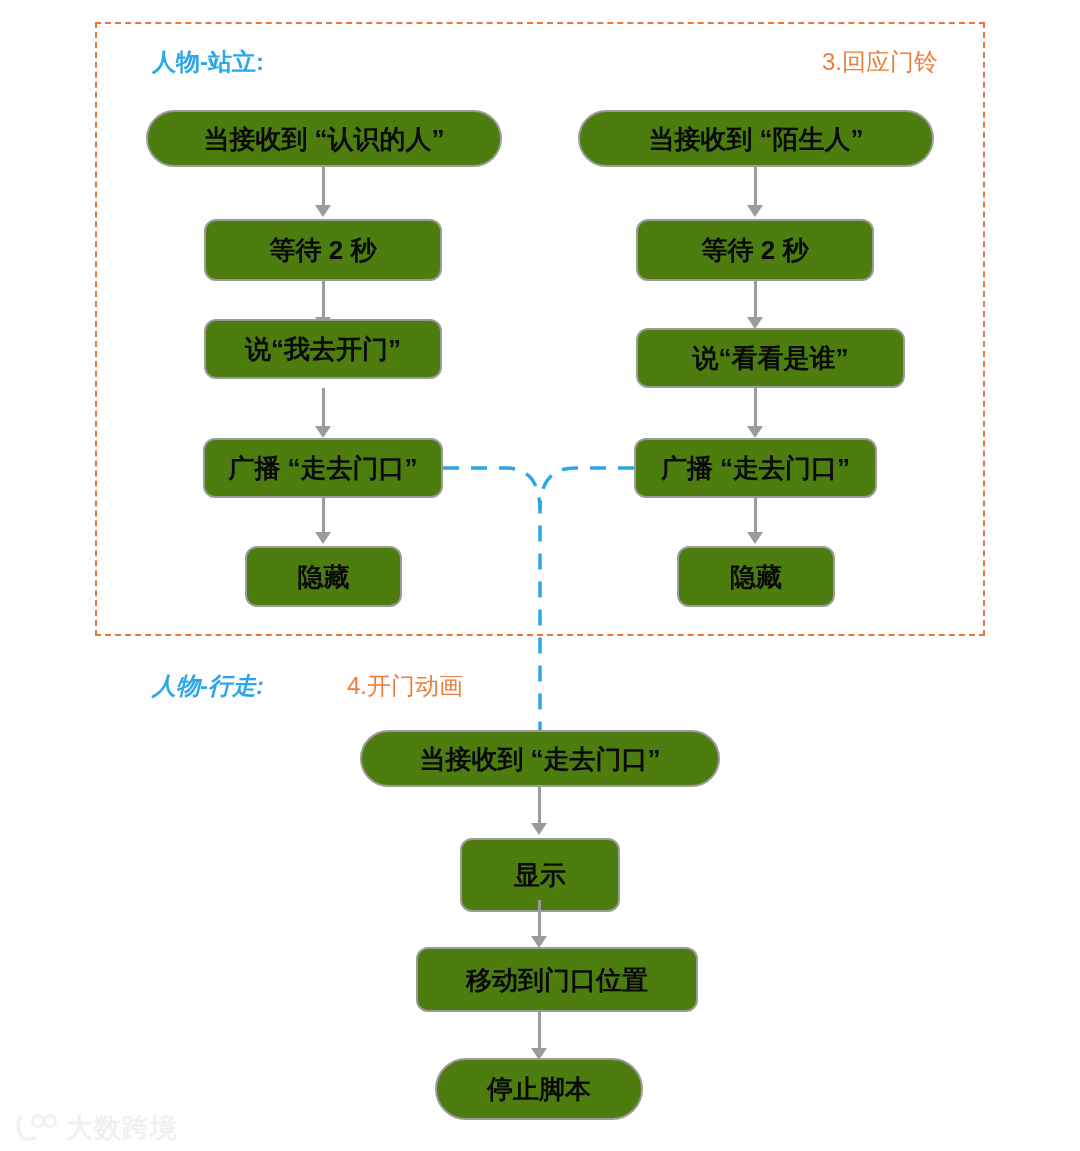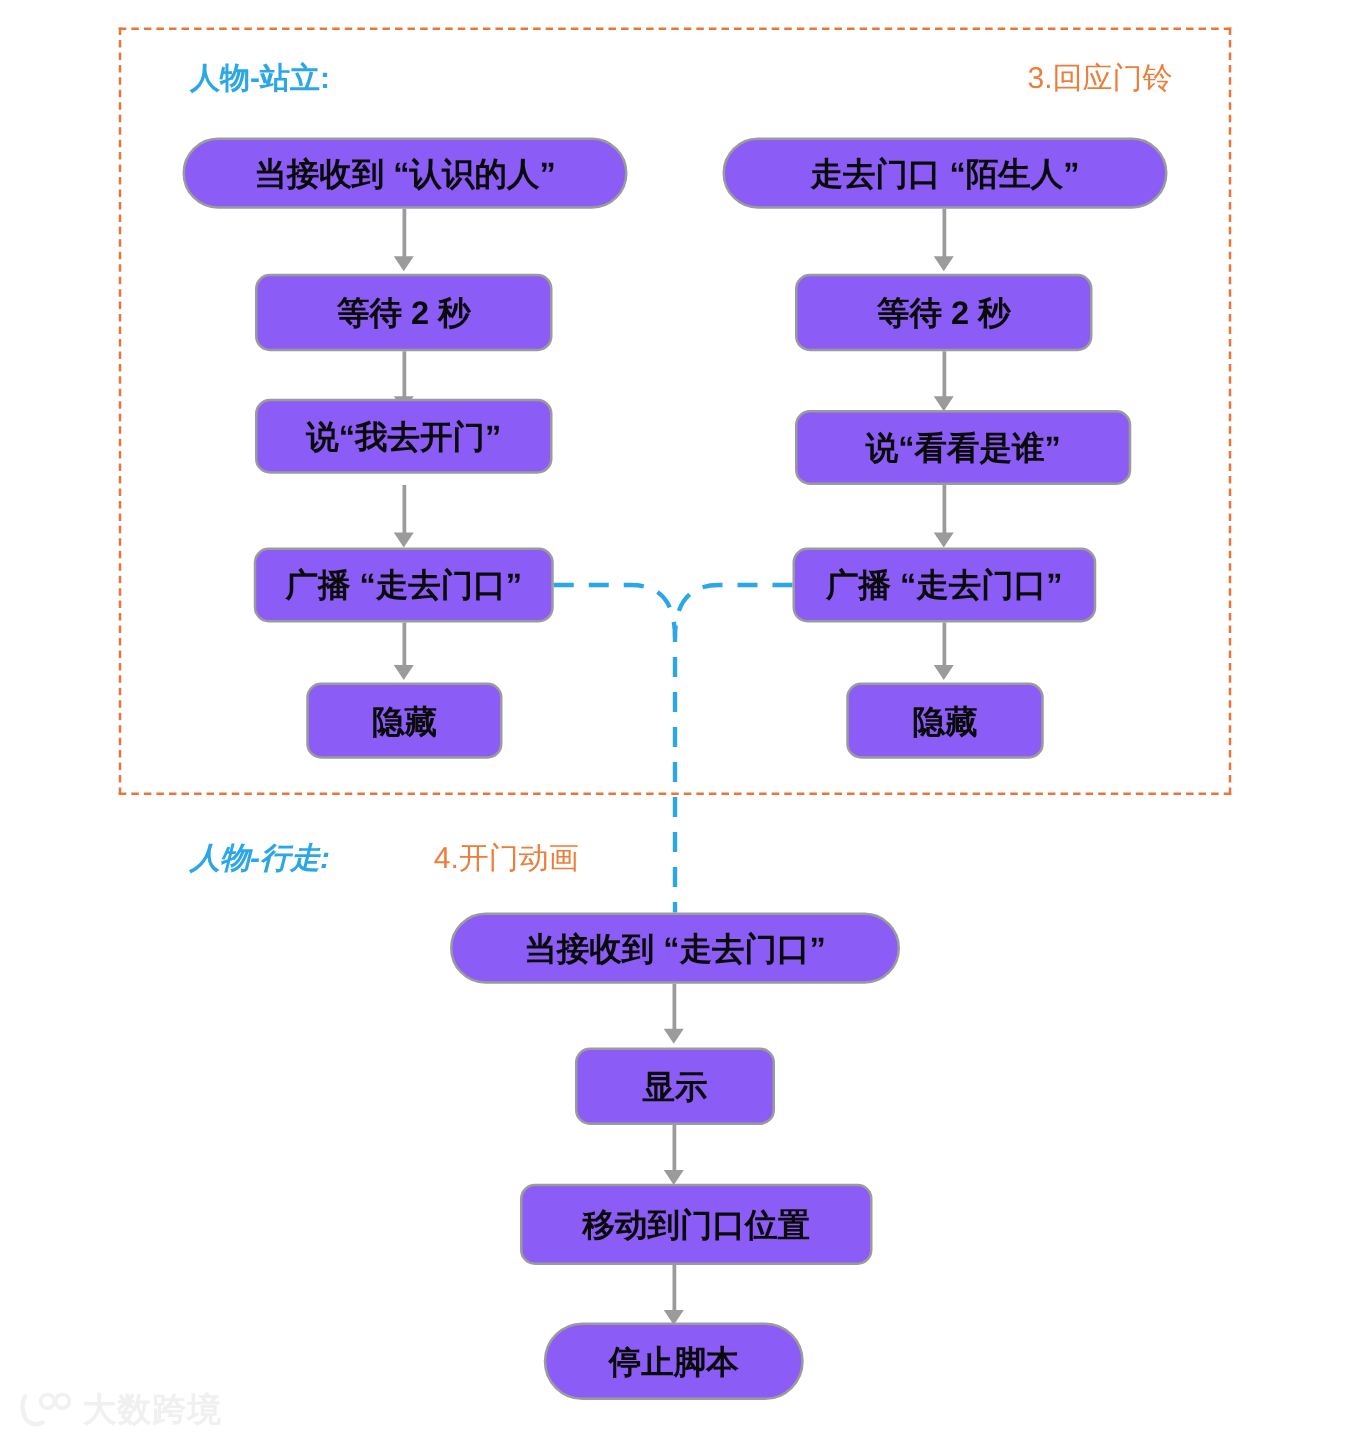--- a/index.html
+++ b/index.html
@@ -35,21 +35,21 @@
     letter-spacing: 0px;
   }
   .group-label.blue  { color: #2BA7E8; }
   .group-label.orange{ color: #ED7D3A; font-weight: normal; }
 
   
   .node {
     position: absolute;
     box-sizing: border-box;
     border: 2.5px solid #9b9b9b;
-    background: #8b5cf6;
+    background: #4d7c0f;
     display: flex;
     align-items: center;
     justify-content: center;
     color: #0a0a0a;
     font-size: 26px;
     font-weight: bold;
     white-space: nowrap;
     line-height: 1;
   }
   .node.pill {
@@ -134,21 +134,21 @@
   <div class="arrow-line" style="left:322px; top:388px; height:40px;"></div>
   <div class="arrow-head" style="left:315px; top:426px;"></div>
 
   <div class="node rect" style="left:203px; top:438px; width:240px; height:60px;">广播 “走去门口”</div>
 
   <div class="arrow-line" style="left:322px; top:498px; height:36px;"></div>
   <div class="arrow-head" style="left:315px; top:532px;"></div>
 
   <div class="node rect" style="left:245px; top:546px; width:157px; height:61px;">隐藏</div>
 
-  <div class="node pill" style="left:578px; top:110px; width:356px; height:57px;">走去门口 “陌生人”</div>
+  <div class="node pill" style="left:578px; top:110px; width:356px; height:57px;">当接收到 “陌生人”</div>
 
   <div class="arrow-line" style="left:754px; top:167px; height:40px;"></div>
   <div class="arrow-head" style="left:747px; top:205px;"></div>
 
   <div class="node rect" style="left:636px; top:219px; width:238px; height:62px;">等待 2 秒</div>
 
   <div class="arrow-line" style="left:754px; top:281px; height:38px;"></div>
   <div class="arrow-head" style="left:747px; top:317px;"></div>
 
   <div class="node rect" style="left:636px; top:328px; width:269px; height:60px;">说“看看是谁”</div>
@@ -168,21 +168,21 @@
     <path d="M 443 468 L 505 468 Q 540 468 540 510 L 540 730" fill="none" stroke="#2BA7E8" stroke-width="3.5" stroke-dasharray="16 12" stroke-linecap="butt"></path>
 
     <path d="M 634 468 L 575 468 Q 540 468 540 510" fill="none" stroke="#2BA7E8" stroke-width="3.5" stroke-dasharray="16 12" stroke-linecap="butt"></path>
   </svg>
 
   <div class="node pill" style="left:360px; top:730px; width:360px; height:57px;">当接收到 “走去门口”</div>
 
   <div class="arrow-line" style="left:538px; top:787px; height:38px;"></div>
   <div class="arrow-head" style="left:531px; top:823px;"></div>
 
-  <div class="node rect" style="left:460px; top:838px; width:160px; height:62px;">显示</div>
+  <div class="node rect" style="left:460px; top:838px; width:160px; height:74px;">显示</div>
 
   <div class="arrow-line" style="left:538px; top:900px; height:38px;"></div>
   <div class="arrow-head" style="left:531px; top:936px;"></div>
 
   <div class="node rect" style="left:416px; top:947px; width:282px; height:65px;">移动到门口位置</div>
 
   <div class="arrow-line" style="left:538px; top:1012px; height:38px;"></div>
   <div class="arrow-head" style="left:531px; top:1048px;"></div>
 
   <div class="node pill" style="left:435px; top:1058px; width:208px; height:62px;">停止脚本</div>

